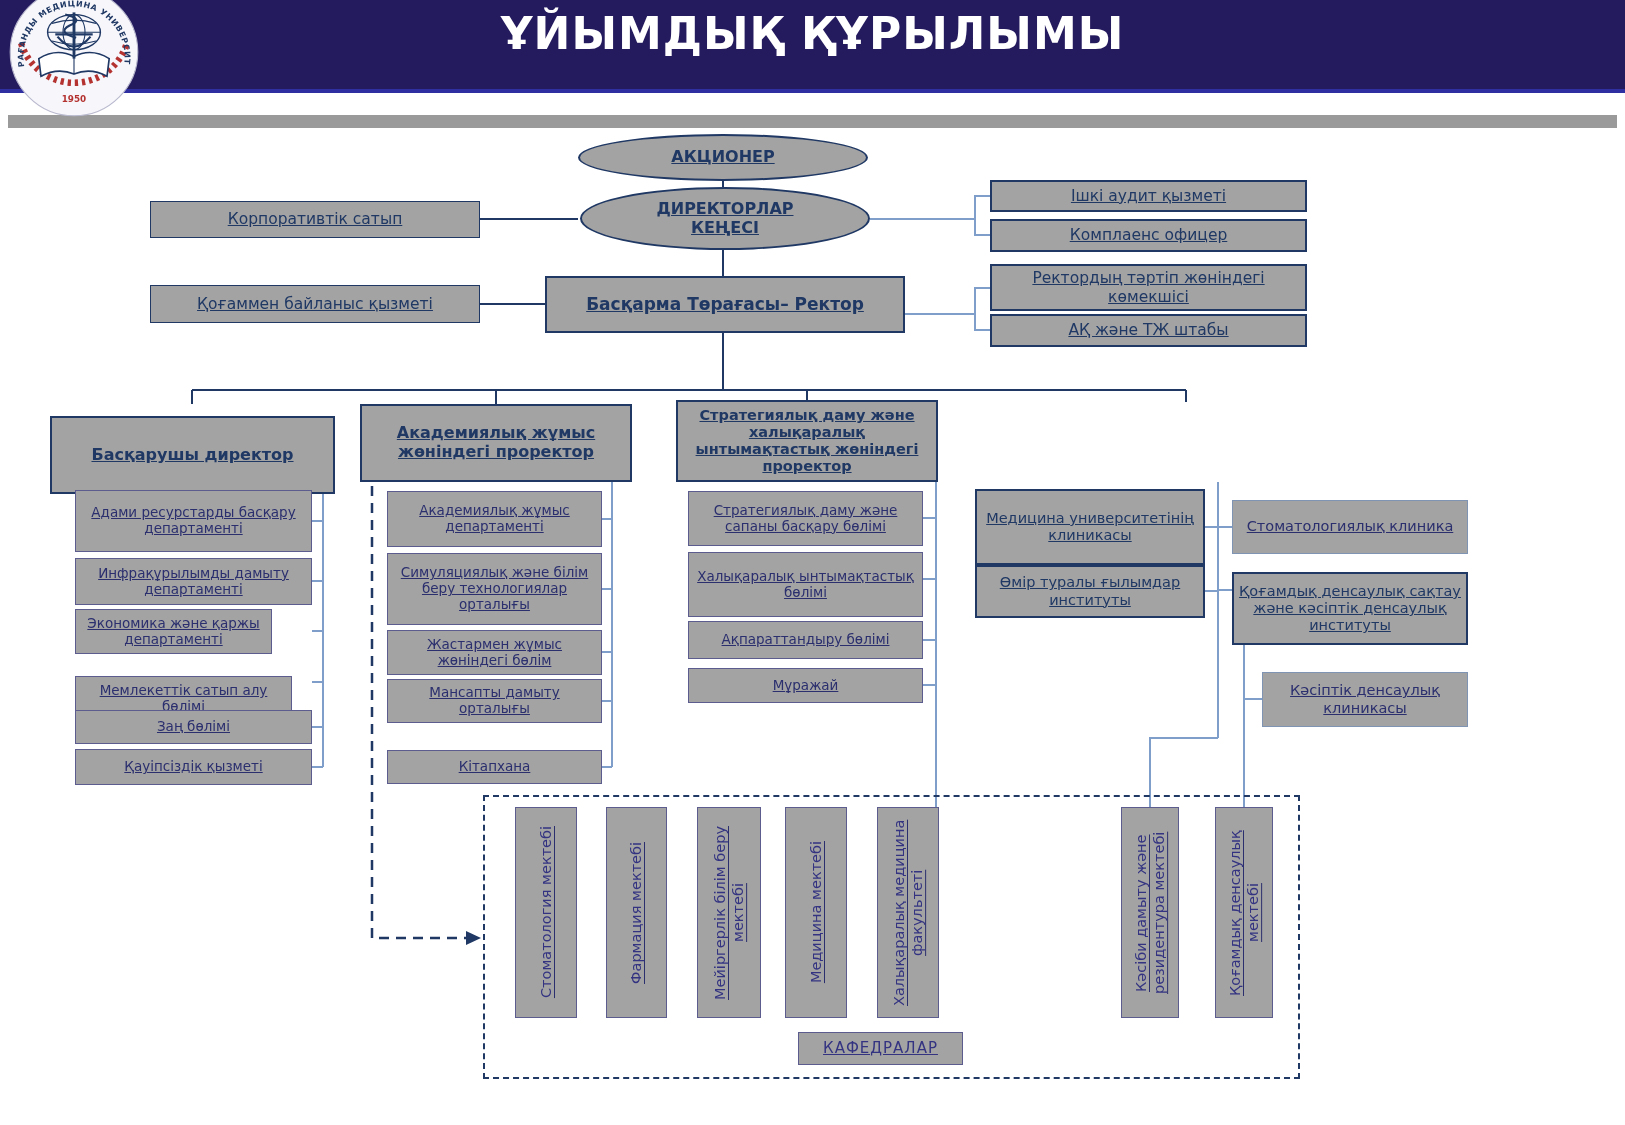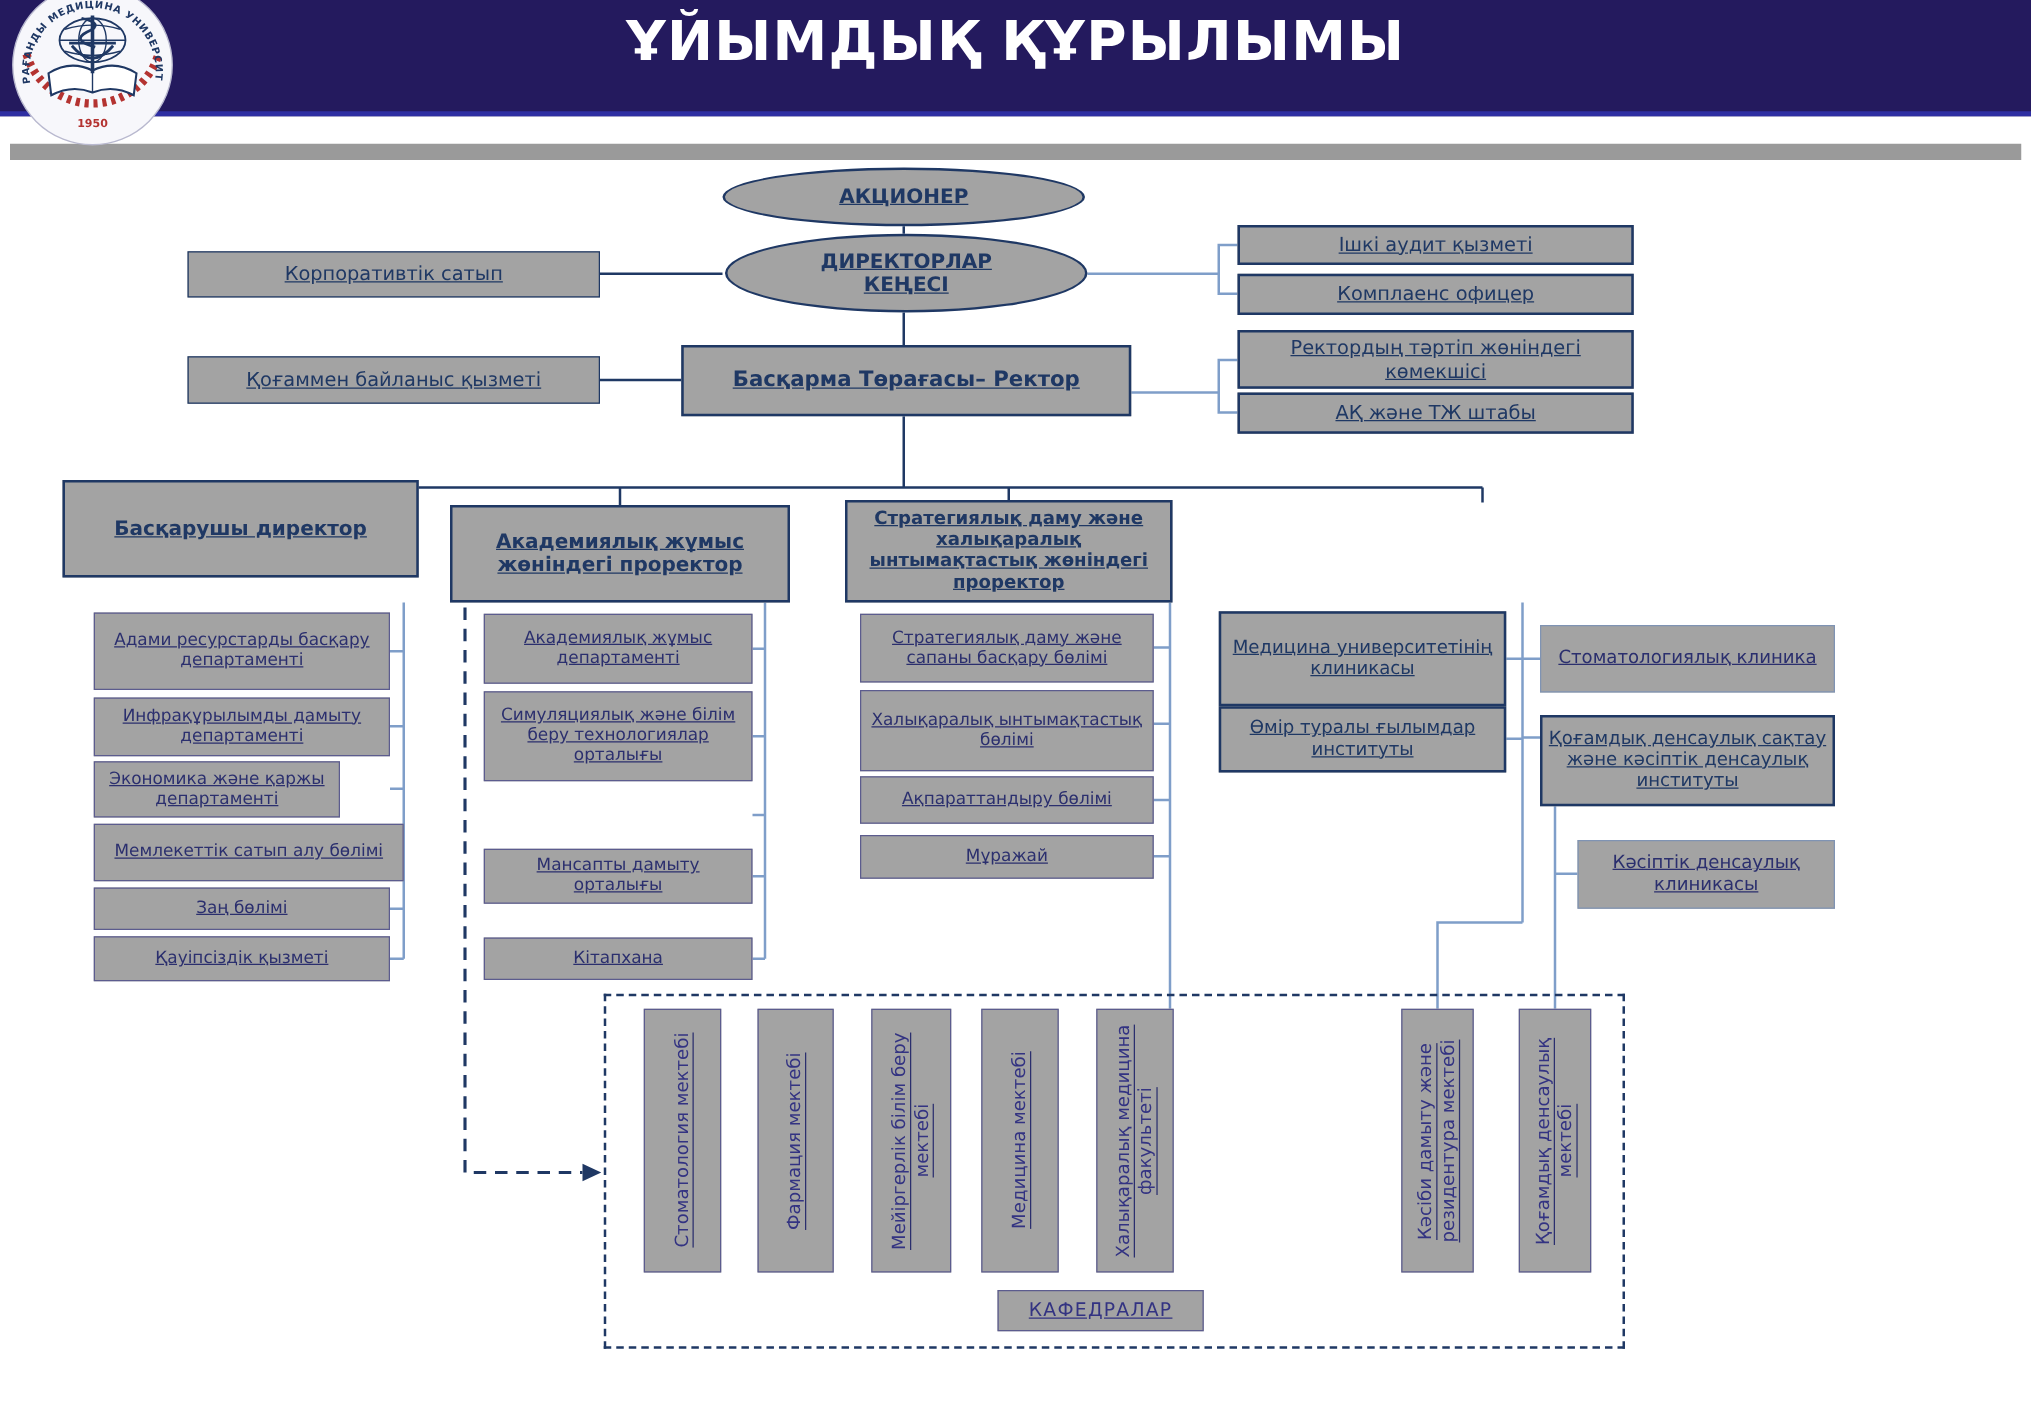--- a/index.html
+++ b/index.html
@@ -120,33 +120,34 @@
     <span style="max-width:190px;">ДИРЕКТОРЛАР КЕҢЕСІ</span>
   </div>
   <div class="bx f155" style="left:150px;top:201px;width:330px;height:37px;border-color:var(--navy);color:var(--navy);">Корпоративтік сатып</div>
   <div class="bx b-navy f155" style="left:990px;top:180px;width:317px;height:32px;">Ішкі аудит қызметі</div>
   <div class="bx b-navy f155" style="left:990px;top:219px;width:317px;height:33px;">Комплаенс офицер</div>
   <div class="bx b-navy b-bold f17" style="left:545px;top:276px;width:360px;height:57px;">Басқарма Төрағасы– Ректор</div>
   <div class="bx f155" style="left:150px;top:285px;width:330px;height:38px;border-color:var(--navy);color:var(--navy);">Қоғаммен байланыс қызметі</div>
   <div class="bx b-navy f155" style="left:990px;top:264px;width:317px;height:47px;">Ректордың тәртіп жөніндегі көмекшісі</div>
   <div class="bx b-navy f155" style="left:990px;top:314px;width:317px;height:33px;">АҚ және ТЖ штабы</div>
 
-  <div class="bx b-navy b-bold f16" style="left:50px;top:384px;width:285px;height:78px;">Басқарушы директор</div>
+  <div class="bx b-navy b-bold f16" style="left:50px;top:416px;width:285px;height:78px;">Басқарушы директор</div>
   <div class="bx b-navy b-bold f16" style="left:360px;top:404px;width:272px;height:78px;">Академиялық жұмыс жөніндегі проректор</div>
   <div class="bx b-navy b-bold d3t" style="left:676px;top:400px;width:262px;height:82px;">Стратегиялық даму және халықаралық ынтымақтастық жөніндегі проректор</div>
 
   <div class="bx" style="left:75px;top:490px;width:237px;height:62px;">Адами ресурстарды басқару департаменті</div>
   <div class="bx" style="left:75px;top:558px;width:237px;height:47px;">Инфрақұрылымды дамыту департаменті</div>
   <div class="bx" style="left:75px;top:609px;width:197px;height:45px;">Экономика және қаржы департаменті</div>
-  <div class="bx" style="left:75px;top:659px;width:248px;height:46px;">Мемлекеттік сатып алу бөлімі</div>
+  <div class="bx" style="left:75px;top:676px;width:217px;height:46px;">Мемлекеттік сатып алу бөлімі</div>
   <div class="bx" style="left:75px;top:710px;width:237px;height:34px;">Заң бөлімі</div>
   <div class="bx" style="left:75px;top:749px;width:237px;height:36px;">Қауіпсіздік қызметі</div>
 
   <div class="bx" style="left:387px;top:491px;width:215px;height:56px;">Академиялық жұмыс департаменті</div>
   <div class="bx" style="left:387px;top:553px;width:215px;height:72px;">Симуляциялық және білім беру технологиялар орталығы</div>
+  <div class="bx" style="left:387px;top:630px;width:215px;height:45px;">Жастармен жұмыс жөніндегі бөлім</div>
   <div class="bx" style="left:387px;top:679px;width:215px;height:44px;">Мансапты дамыту орталығы</div>
   <div class="bx" style="left:387px;top:750px;width:215px;height:34px;">Кітапхана</div>
 
   <div class="bx" style="left:688px;top:491px;width:235px;height:55px;">Стратегиялық даму және сапаны басқару бөлімі</div>
   <div class="bx" style="left:688px;top:552px;width:235px;height:65px;">Халықаралық ынтымақтастық бөлімі</div>
   <div class="bx" style="left:688px;top:621px;width:235px;height:38px;">Ақпараттандыру бөлімі</div>
   <div class="bx" style="left:688px;top:668px;width:235px;height:35px;">Мұражай</div>
 
   <div class="bx b-navy f145" style="left:975px;top:489px;width:230px;height:76px;border-width:2px;">Медицина университетінің клиникасы</div>
   <div class="bx b-navy f145" style="left:975px;top:565px;width:230px;height:53px;border-width:2px;">Өмір туралы ғылымдар институты</div>

